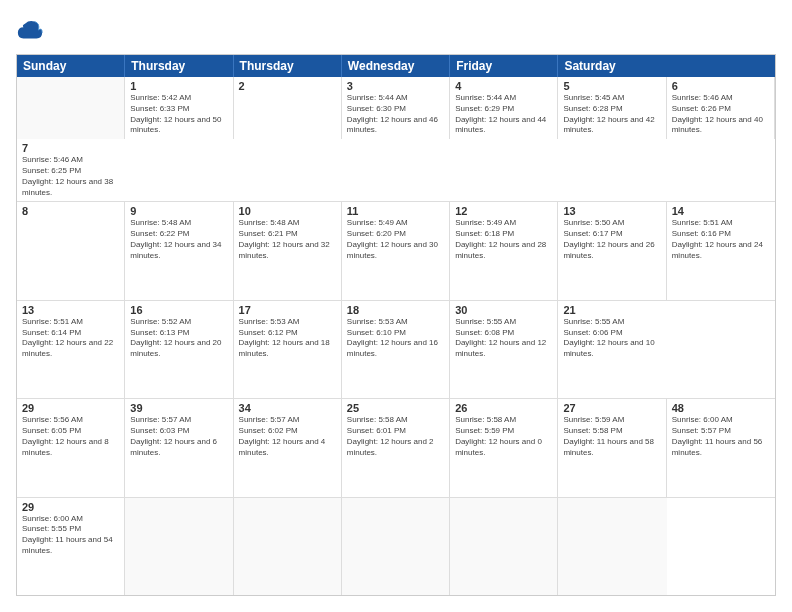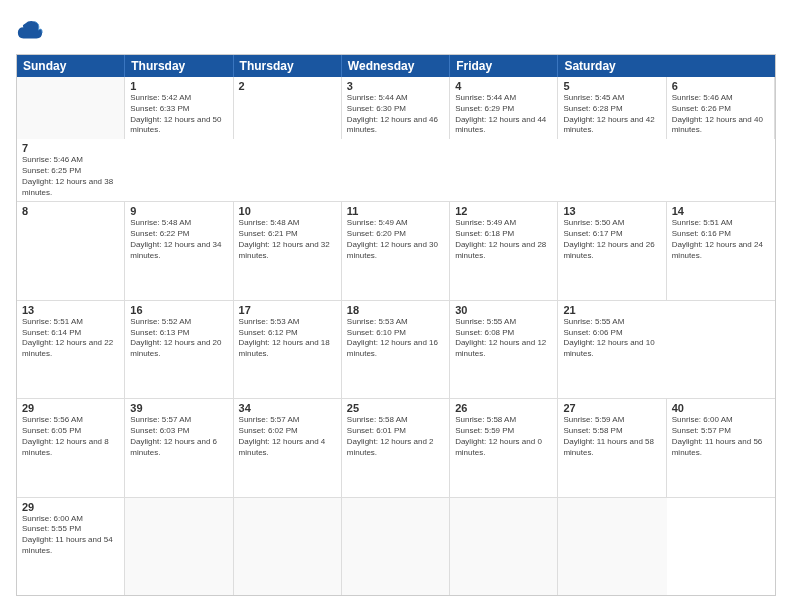--- a/index.html
+++ b/index.html
@@ -240,21 +240,21 @@
           </div>
           <div class="cal-cell">
             <div class="day-num">26</div>
             <div class="cell-text">Sunrise: 5:58 AM<br>Sunset: 5:59 PM<br>Daylight: 12 hours and 0 minutes.</div>
           </div>
           <div class="cal-cell">
             <div class="day-num">27</div>
             <div class="cell-text">Sunrise: 5:59 AM<br>Sunset: 5:58 PM<br>Daylight: 11 hours and 58 minutes.</div>
           </div>
           <div class="cal-cell">
-            <div class="day-num">40</div>
+            <div class="day-num">48</div>
             <div class="cell-text">Sunrise: 6:00 AM<br>Sunset: 5:57 PM<br>Daylight: 11 hours and 56 minutes.</div>
           </div>
         </div>
         <div class="cal-row">
           <div class="cal-cell">
             <div class="day-num">29</div>
             <div class="cell-text">Sunrise: 6:00 AM<br>Sunset: 5:55 PM<br>Daylight: 11 hours and 54 minutes.</div>
           </div>
           <div class="cal-cell empty"></div>
           <div class="cal-cell empty"></div>

